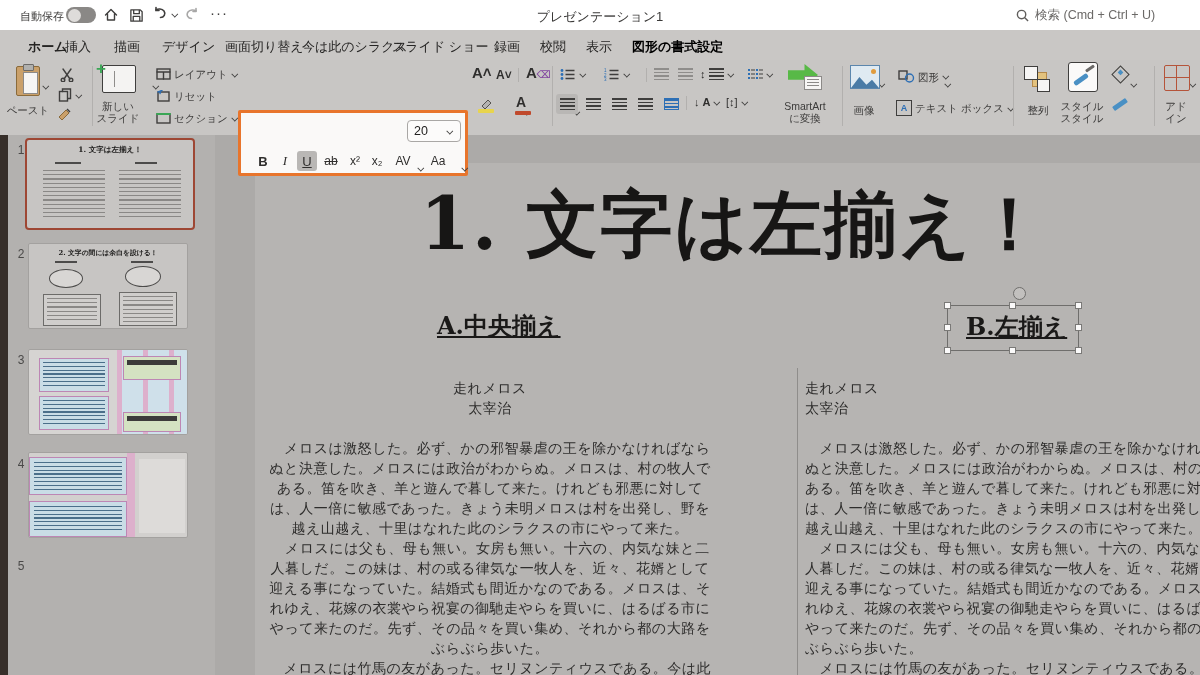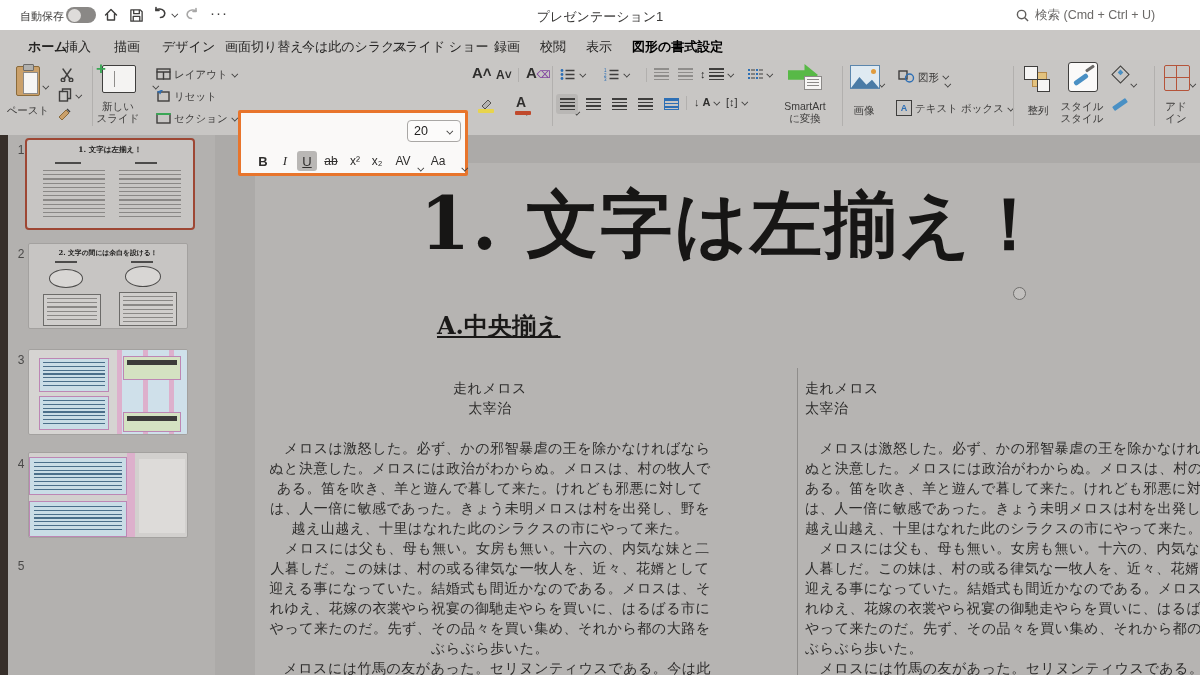--- a/index.html
+++ b/index.html
@@ -483,17 +483,28 @@
       <div id="colB-border"></div>
       <div class="story" style="left:550px;text-align:left;">
         <p>走れメロス</p>
         <p>太宰治</p>
         <div class="gap"></div>
         <p>　メロスは激怒した。必ず、かの邪智暴虐の王を除かなければならぬと決意した。メロスには政治がわからぬ。メロスは、村の牧人である。笛を吹き、羊と遊んで暮して来た。けれども邪悪に対しては、人一倍に敏感であった。きょう未明メロスは村を出発し、野を越え山越え、十里はなれた此のシラクスの市にやって来た。</p>
         <p>　メロスには父も、母も無い。女房も無い。十六の、内気な妹と二人暮しだ。この妹は、村の或る律気な一牧人を、近々、花婿として迎える事になっていた。結婚式も間近かなのである。メロスは、それゆえ、花嫁の衣裳やら祝宴の御馳走やらを買いに、はるばる市にやって来たのだ。先ず、その品々を買い集め、それから都の大路をぶらぶら歩いた。</p>
         <p>　メロスには竹馬の友があった。セリヌンティウスである。今は此のシラクス</p>
       </div>
 
+      <div class="selbox">
+        <div class="col-head" style="left:18px;top:5px;position:absolute;">B.左揃え</div>
+        <div class="handle" style="left:-4px;top:-4px;"></div>
+        <div class="handle" style="left:61px;top:-4px;"></div>
+        <div class="handle" style="right:-4px;top:-4px;"></div>
+        <div class="handle" style="left:-4px;top:18px;"></div>
+        <div class="handle" style="right:-4px;top:18px;"></div>
+        <div class="handle" style="left:-4px;bottom:-4px;"></div>
+        <div class="handle" style="left:61px;bottom:-4px;"></div>
+        <div class="handle" style="right:-4px;bottom:-4px;"></div>
+      </div>
       <div class="rot"></div>
     </div>
 
   </div>
 </div>
 
 </body></html>

